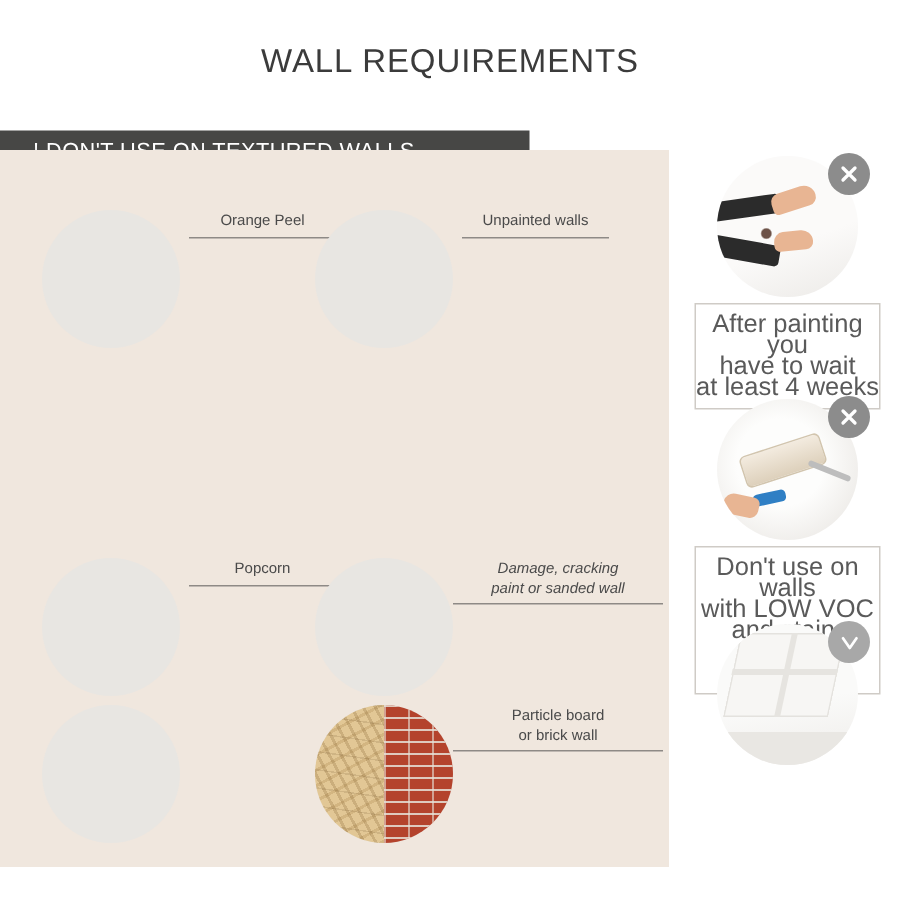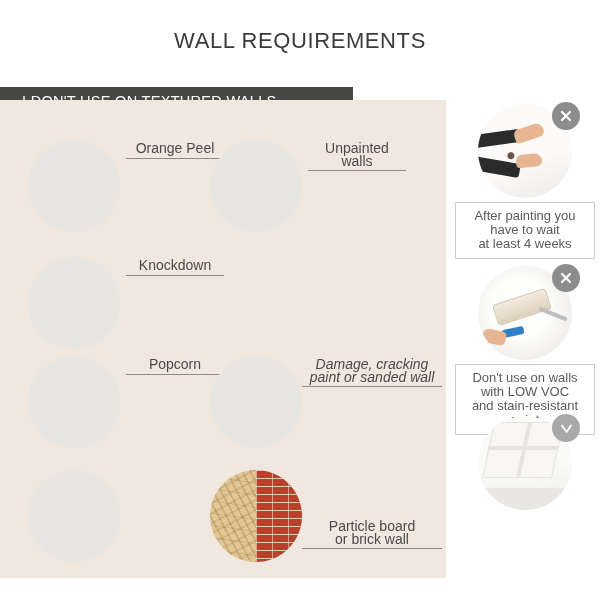--- a/index.html
+++ b/index.html
@@ -20,27 +20,27 @@
   
   #beige-panel{position:absolute;left:0;top:100px;width:446px;height:478px;
     background:#f0e7de;}
 
   
   #swatch-grid{position:absolute;left:0;top:100px;width:446px;height:478px;}
   .swatch{position:absolute;width:196px;height:110px;}
   .swatch .disc{position:absolute;left:0;top:0;width:92px;height:92px;
     border-radius:50%;overflow:hidden;background:#e8e6e2;}
   .swatch .label{position:absolute;left:98px;top:2px;width:98px;
-    font-size:14px;line-height:12.5px;color:#4a4a4a;text-align:center;
+    font-size:10px;line-height:12.5px;color:#4a4a4a;text-align:center;
     padding-bottom:3px;border-bottom:1px solid #8e8a86;}
   .swatch.wide .label{left:92px;width:140px;}
 
   
   .c0{left:28px;} .c1{left:210px;}
-  .r0{top:40px;} .r1{top:157px;} .r2{top:256px;} .r3{top:370px;}
+  .r0{top:40px;} .r1{top:157px;} .r2{top:272px;} .r3{top:370px;}
 
   
   .tex-orange-peel{
     background:
       radial-gradient(circle at 18% 22%, #fff 0 3px, transparent 4px),
       radial-gradient(circle at 44% 12%, #e2e0dd 0 3px, transparent 4px),
       radial-gradient(circle at 72% 28%, #fff 0 4px, transparent 5px),
       radial-gradient(circle at 30% 52%, #dedcd8 0 4px, transparent 5px),
       radial-gradient(circle at 62% 60%, #fff 0 3px, transparent 4px),
       radial-gradient(circle at 82% 74%, #e4e2de 0 4px, transparent 5px),
@@ -128,22 +128,22 @@
       #b4432c;}
 
   
   .card{position:absolute;width:140px;}
   .card .photo{position:relative;width:110px;height:100px;margin:0 auto;}
   .card .photo .disc{position:absolute;left:8px;top:2px;width:94px;height:94px;
     border-radius:50%;overflow:hidden;}
   .card .badge{position:absolute;right:0px;top:0px;width:28px;height:28px;
     border-radius:50%;display:flex;align-items:center;justify-content:center;}
   .card .badge svg{display:block;}
-  .card .cap{box-sizing:border-box;width:140px;margin:0 auto;border:1px solid #cfcbc6;
-    background:#fff;padding:6px 0 7px;text-align:center;font-size:13px;
+  .card .cap{box-sizing:border-box;width:124px;margin:0 auto;border:1px solid #cfcbc6;
+    background:#fff;padding:6px 0 7px;text-align:center;font-size:17px;
     line-height:14px;color:#5a5a5a;white-space:pre-line;}
 
   .photo-hand{background:
       radial-gradient(circle at 35% 55%, #6d5248 0 3px, transparent 4px),
       linear-gradient(160deg,#fbfaf9 0 60%,#eceae7 100%);}
   .photo-hand .arm1{position:absolute;left:-4px;top:28px;width:46px;height:13px;
       background:#2b2b2b;border-radius:3px;transform:rotate(-8deg);}
   .photo-hand .hand1{position:absolute;left:36px;top:22px;width:30px;height:14px;
       background:#e8b593;border-radius:10px 14px 10px 6px;transform:rotate(-18deg);}
   .photo-hand .arm2{position:absolute;left:-6px;top:56px;width:48px;height:14px;
@@ -190,24 +190,20 @@
   <div class="swatch c0 r0">
     <div class="disc tex-orange-peel"></div>
     <div class="label" style="white-space: pre-line;">Orange Peel</div>
   </div>
 
   <div class="swatch c1 r0">
     <div class="disc tex-unpainted"></div>
     <div class="label" style="white-space: pre-line;">Unpainted walls</div>
   </div>
 
-  <div class="swatch c0 r1">
-    <div class="disc tex-knockdown"></div>
-    <div class="label" style="white-space: pre-line;">Knockdown</div>
-  </div>
 
 
   <div class="swatch c0 r2">
     <div class="disc tex-popcorn"></div>
     <div class="label" style="white-space: pre-line;">Popcorn</div>
   </div>
 
   <div class="swatch c1 r2 wide">
     <div class="disc tex-damage"></div>
     <div class="label" style="white-space: pre-line; font-style: italic;">Damage, cracking
@@ -216,21 +212,21 @@
 
   <div class="swatch c0 r3">
     <div class="disc tex-imperfect"></div>
   </div>
 
   <div class="swatch c1 r3 wide">
     <div class="disc tex-particle-brick">
       <div class="osb"></div>
       <div class="brick"></div>
     </div>
-    <div class="label" style="white-space: pre-line; margin-top: 48px;">Particle board
+    <div class="label" style="white-space: pre-line;">Particle board
 or brick wall</div>
   </div>
 
 </div>
 
 <div class="card" style="left:455px;top:102px;">
   <div class="photo">
     <div class="disc photo-hand">
       <div class="arm1"></div>
         <div class="hand1"></div>

